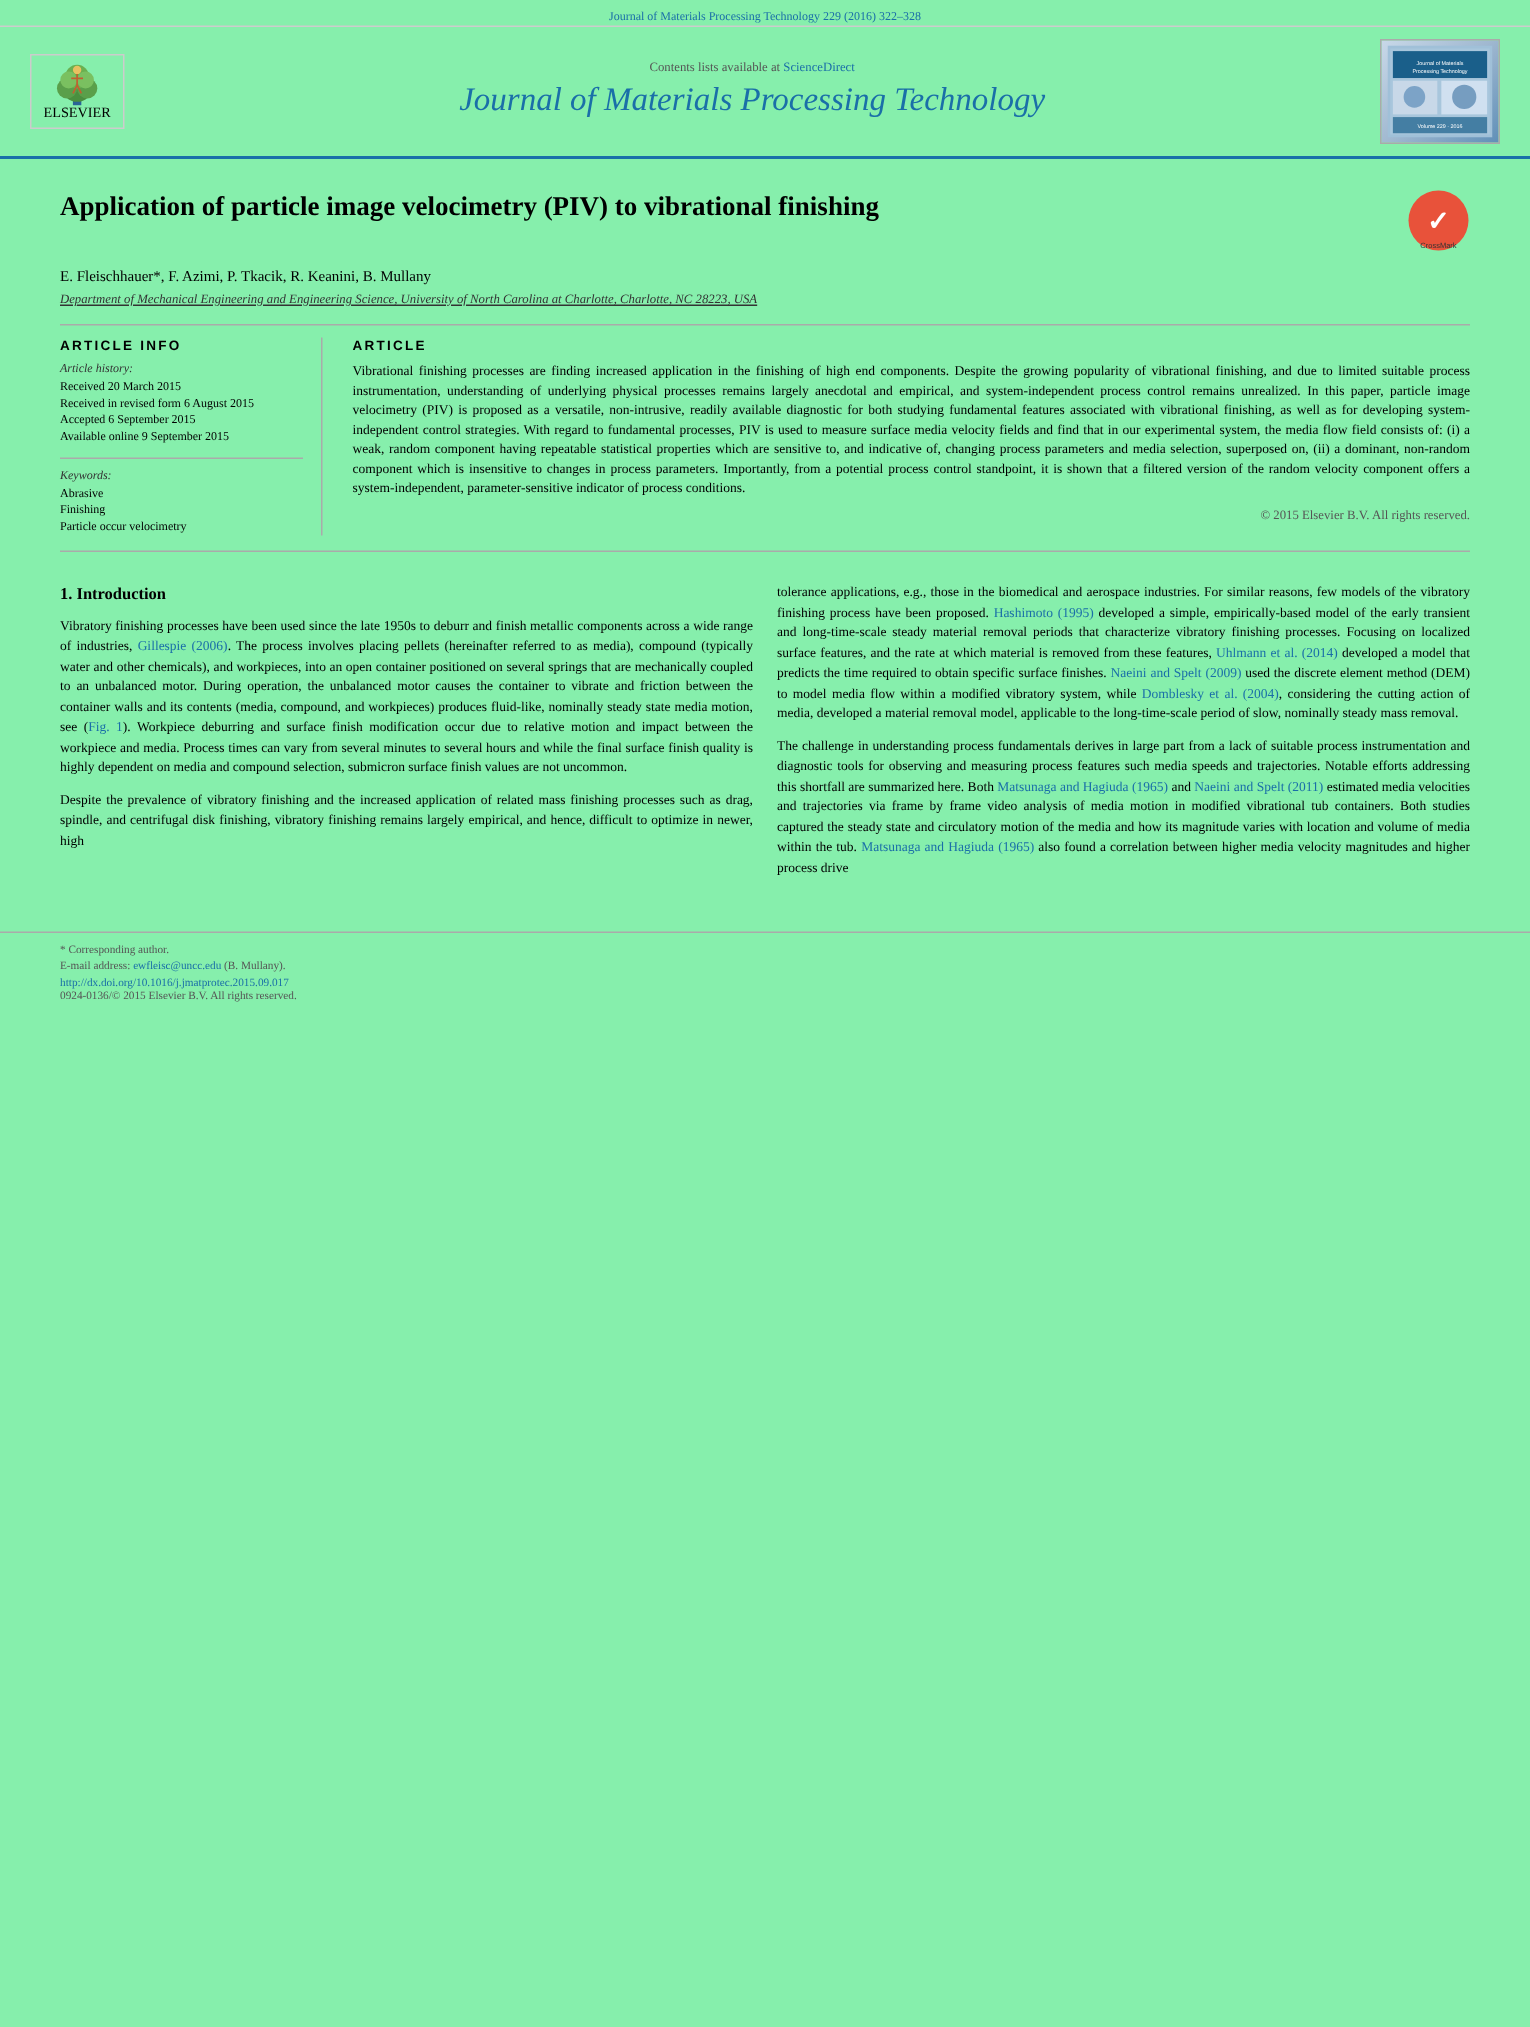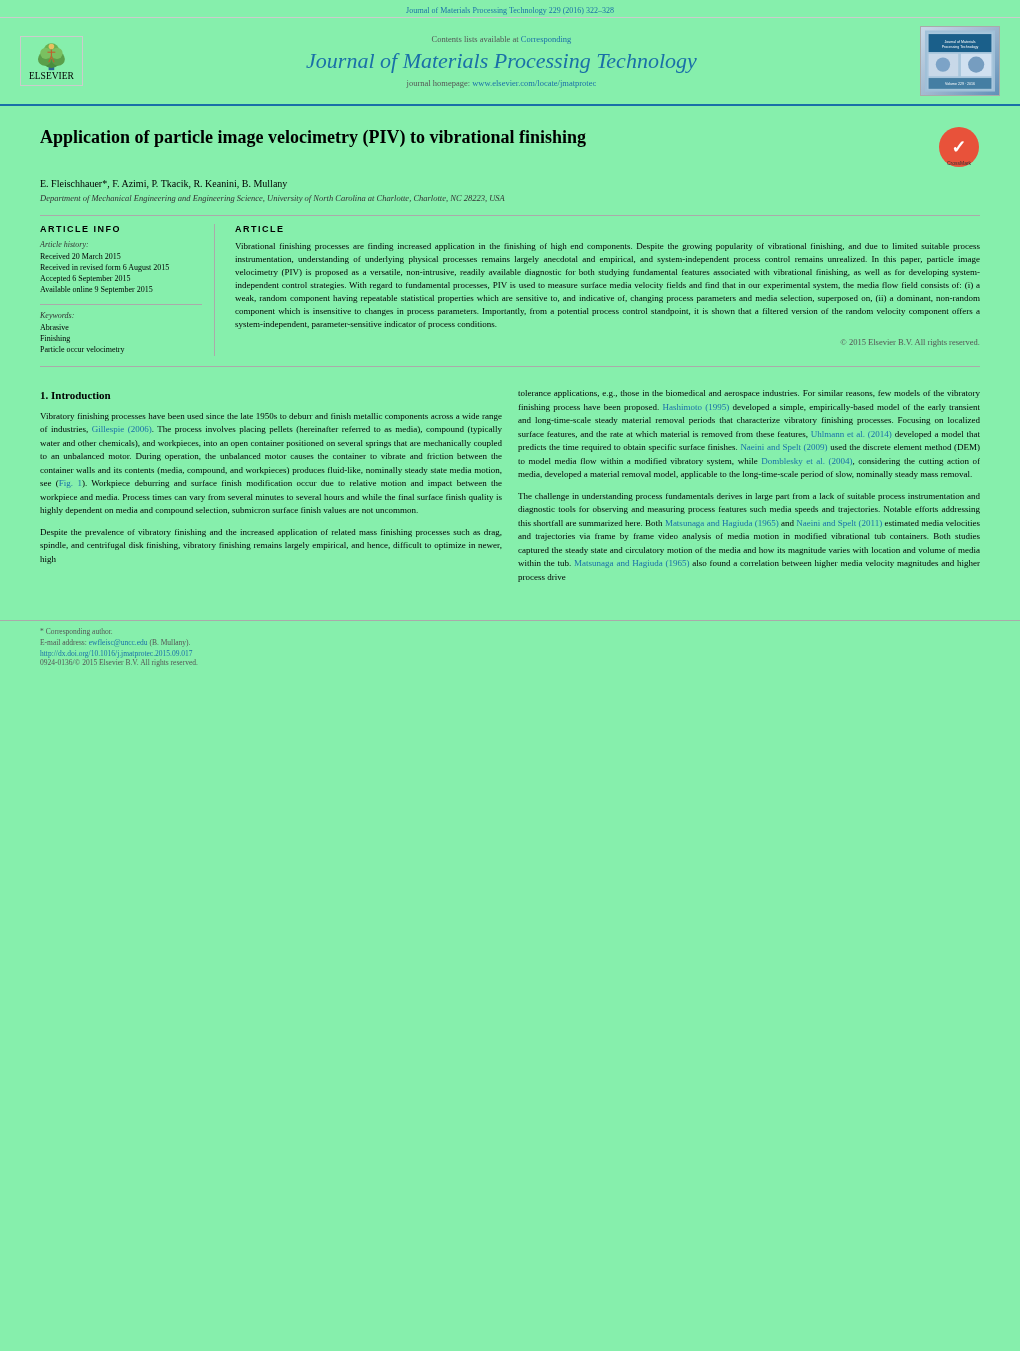--- a/index.html
+++ b/index.html
@@ -111,20 +111,21 @@
       font-size: 10px;
       color: #000;
       margin-bottom: 4px;
     }
 
     .affiliation {
       font-size: 8.5px;
       font-style: italic;
       color: #333;
       margin-bottom: 12px;
+      text-decoration: underline;
     }
 
     
     .two-col {
       display: flex;
       gap: 20px;
       margin-bottom: 10px;
       border-top: 1px solid #aaa;
       padding-top: 8px;
     }
@@ -287,27 +288,23 @@
         <line x1="33" y1="20" x2="47" y2="20" stroke="#c06030" stroke-width="2"></line>
         <line x1="40" y1="28" x2="35" y2="38" stroke="#c06030" stroke-width="2"></line>
         <line x1="40" y1="28" x2="45" y2="38" stroke="#c06030" stroke-width="2"></line>
       </svg>
       <span class="elsevier-text">ELSEVIER</span>
     </div>
 
     <div class="header-center">
       <div class="contents-line">
         <span>Contents lists available at </span>
-        <a class="sciencedirect-link">Corresponding</a>
+        <a class="sciencedirect-link">ScienceDirect</a>
       </div>
       <div class="journal-title">Journal of Materials Processing Technology</div>
-      <div class="journal-homepage">
-        <span>journal homepage: </span>
-        <a class="homepage-link">www.elsevier.com/locate/jmatprotec</a>
-      </div>
     </div>
 
     <div class="journal-cover">
       <svg width="78" height="68" viewBox="0 0 78 68" xmlns="http://www.w3.org/2000/svg">
         <rect width="78" height="68" fill="#a0c0d8"></rect>
         <rect x="2" y="2" width="74" height="64" fill="#b0cce0" opacity="0.5"></rect>
         <rect x="4" y="4" width="70" height="20" fill="#1a5f8a"></rect>
         <text x="39" y="14" font-size="4" fill="white" text-anchor="middle" font-family="Arial">Journal of Materials</text>
         <text x="39" y="20" font-size="4" fill="white" text-anchor="middle" font-family="Arial">Processing Technology</text>
         <rect x="4" y="26" width="33" height="25" fill="#c8d8e8"></rect>

